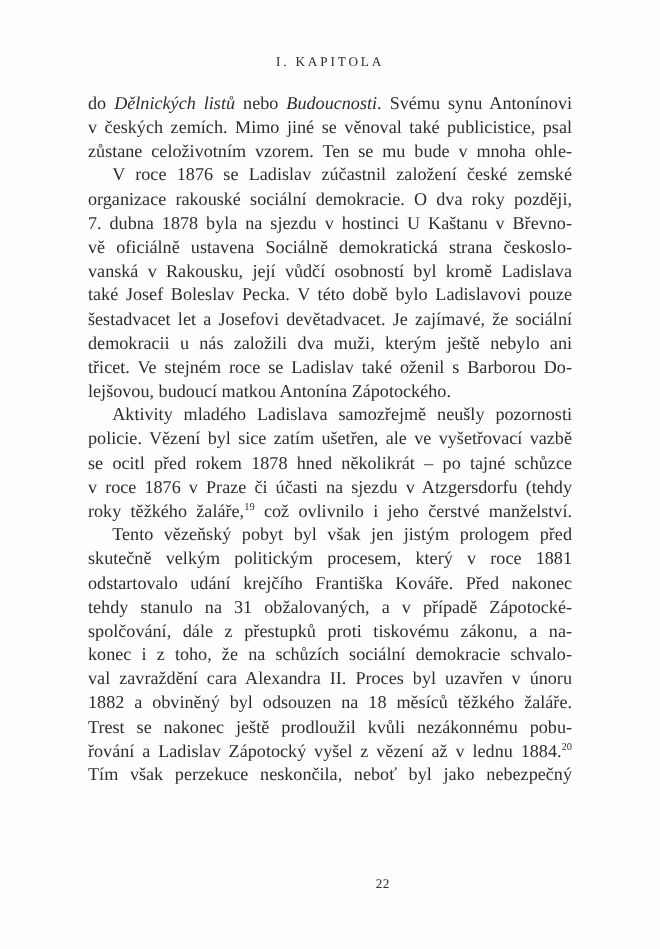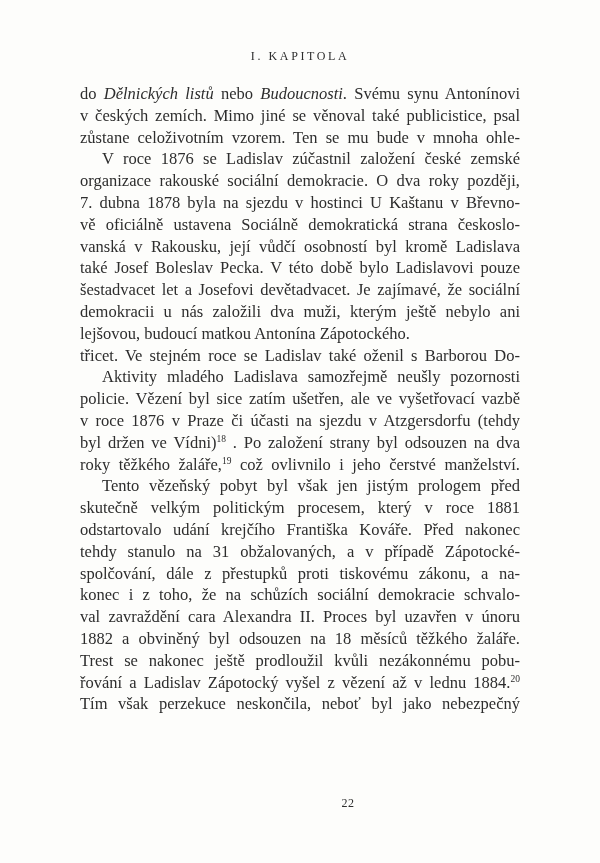--- a/index.html
+++ b/index.html
@@ -77,26 +77,26 @@
       <div class="line"><span>v českých zemích. Mimo jiné se věnoval také publicistice, psal</span></div>
       <div class="line"><span>zůstane celoživotním vzorem. Ten se mu bude v mnoha ohle-</span></div>
       <div class="line indent"><span>V roce 1876 se Ladislav zúčastnil založení české zemské</span></div>
       <div class="line"><span>organizace rakouské sociální demokracie. O dva roky později,</span></div>
       <div class="line"><span>7. dubna 1878 byla na sjezdu v hostinci U Kaštanu v Břevno-</span></div>
       <div class="line"><span>vě oficiálně ustavena Sociálně demokratická strana českoslo-</span></div>
       <div class="line"><span>vanská v Rakousku, její vůdčí osobností byl kromě Ladislava</span></div>
       <div class="line"><span>také Josef Boleslav Pecka. V této době bylo Ladislavovi pouze</span></div>
       <div class="line"><span>šestadvacet let a Josefovi devětadvacet. Je zajímavé, že sociální</span></div>
       <div class="line"><span>demokracii u nás založili dva muži, kterým ještě nebylo ani</span></div>
+      <div class="line"><span>třicet. Ve stejném roce se Ladislav také oženil s Barborou Do-</span></div>
       <div class="line no-just"><span>lejšovou, budoucí matkou Antonína Zápotockého.</span></div>
-      <div class="line"><span>třicet. Ve stejném roce se Ladislav také oženil s Barborou Do-</span></div>
       <div class="line indent"><span>Aktivity mladého Ladislava samozřejmě neušly pozornosti</span></div>
       <div class="line"><span>policie. Vězení byl sice zatím ušetřen, ale ve vyšetřovací vazbě</span></div>
+      <div class="line"><span>se ocitl před rokem 1878 hned několikrát – po tajné schůzce</span></div>
       <div class="line"><span>v roce 1876 v Praze či účasti na sjezdu v Atzgersdorfu (tehdy</span></div>
-      <div class="line"><span>byl držen ve Vídni)</span><sup class="fn">18</sup><span> . Po založení strany byl odsouzen na dva</span></div>
       <div class="line"><span>roky těžkého žaláře,</span><sup class="fn">19</sup><span> což ovlivnilo i jeho čerstvé manželství.</span></div>
       <div class="line indent"><span>Tento vězeňský pobyt byl však jen jistým prologem před</span></div>
       <div class="line"><span>skutečně velkým politickým procesem, který v roce 1881</span></div>
       <div class="line"><span>odstartovalo udání krejčího Františka Kováře. Před nakonec</span></div>
       <div class="line"><span>tehdy stanulo na 31 obžalovaných, a v případě Zápotocké-</span></div>
       <div class="line"><span>spolčování, dále z přestupků proti tiskovému zákonu, a na-</span></div>
       <div class="line"><span>konec i z toho, že na schůzích sociální demokracie schvalo-</span></div>
       <div class="line"><span>val zavraždění cara Alexandra II. Proces byl uzavřen v únoru</span></div>
       <div class="line"><span>1882 a obviněný byl odsouzen na 18 měsíců těžkého žaláře.</span></div>
       <div class="line"><span>Trest se nakonec ještě prodloužil kvůli nezákonnému pobu-</span></div>

